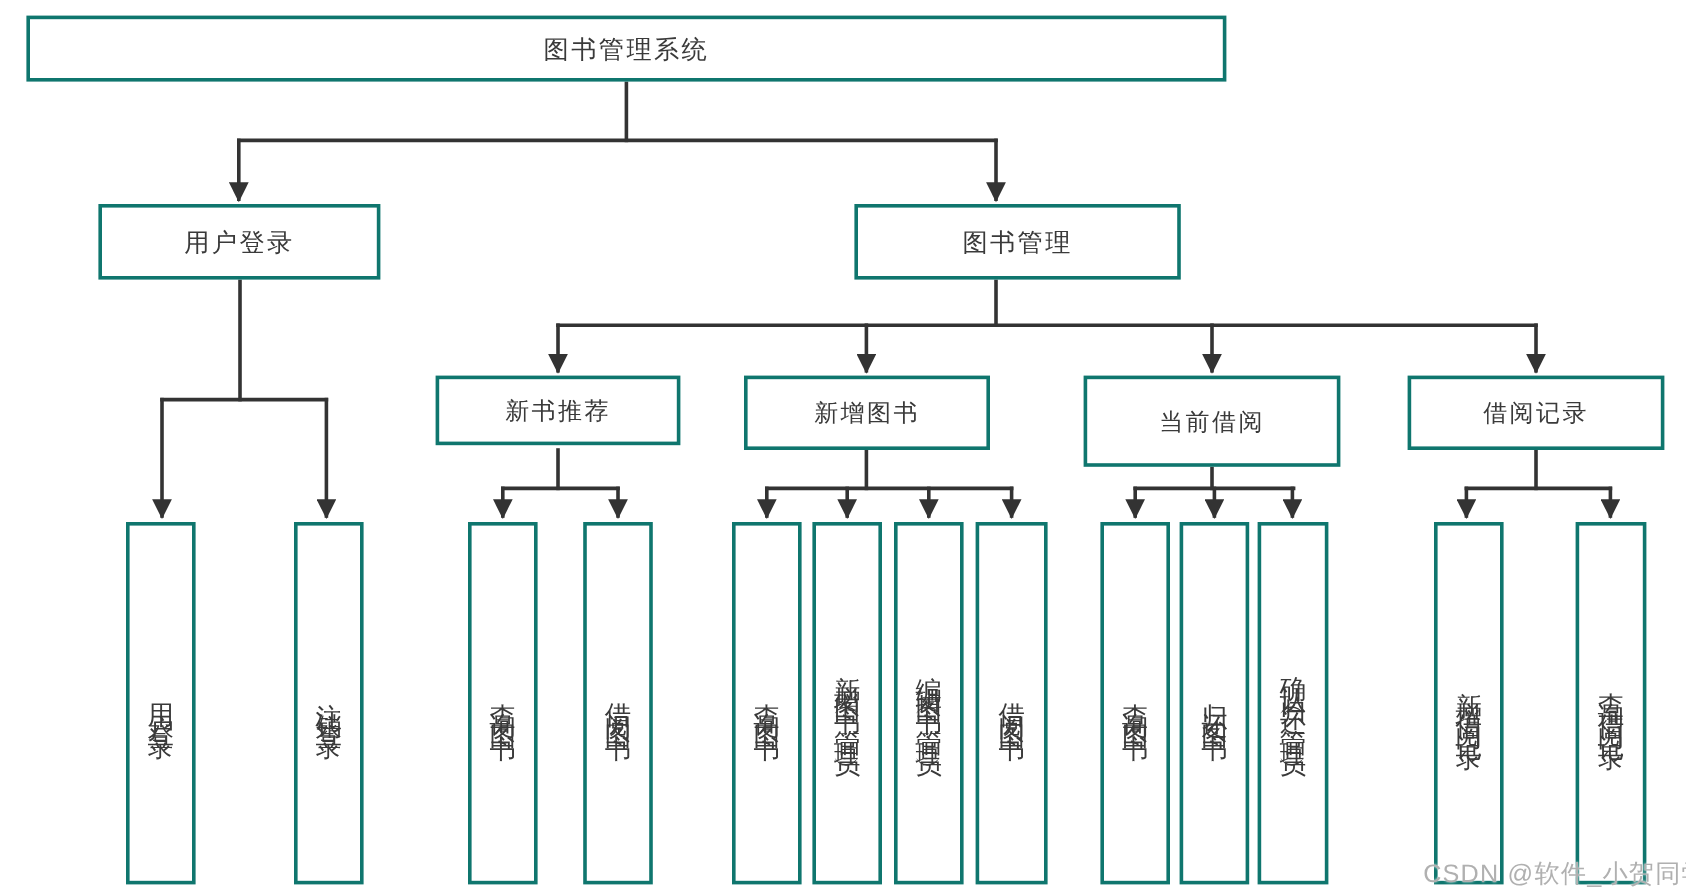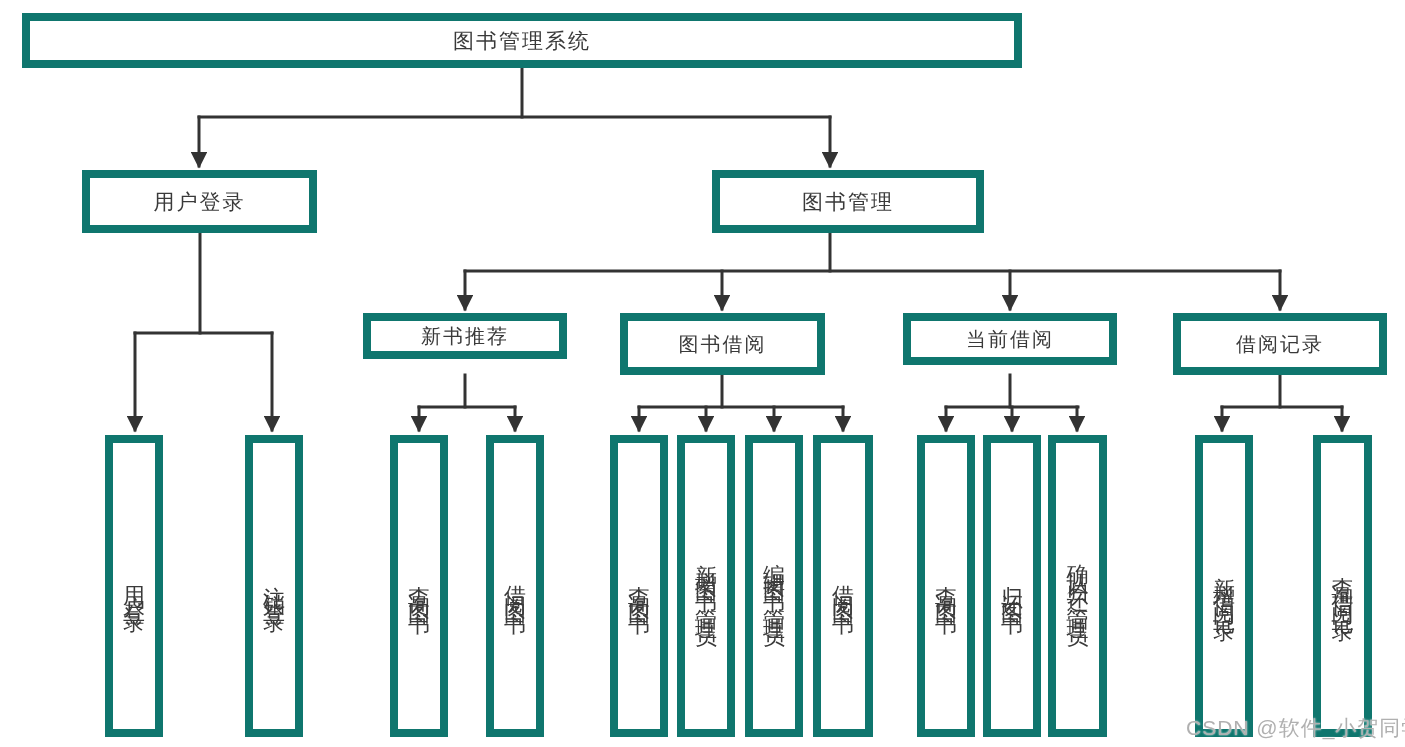--- a/index.html
+++ b/index.html
@@ -17,43 +17,43 @@
   }
   #connector-layer {
     position: absolute;
     left: 0; top: 0;
     width: 1405px; height: 747px;
   }
   .box {
     position: absolute;
     box-sizing: border-box;
     background: #ffffff;
-    border: 8px solid #0f766e;
+    border: 3px solid #0f766e;
     display: flex;
     align-items: center;
     justify-content: center;
     color: #3a3a3a;
     text-align: center;
   }
   .hbox { font-size: 21px; letter-spacing: 2px; }
   .l3box { font-size: 20px; letter-spacing: 2px; }
   .vbox { font-size: 22px; }
   .vbox .vtext {
     writing-mode: vertical-rl;
     text-orientation: mixed;
     letter-spacing: 9px;
     line-height: 1;
   }
   
   #root { left: 22px;  top: 13px;  width: 1000px; height: 55px; }
   #b0   { left: 82px;  top: 170px; width: 235px;  height: 63px; }
   #b1   { left: 712px; top: 170px; width: 272px;  height: 63px; }
-  #g0   { left: 363px; top: 313px; width: 204px;  height: 46px; }
+  #g0   { left: 363px; top: 313px; width: 204px;  height: 58px; }
   #g1   { left: 620px; top: 313px; width: 205px;  height: 62px; }
-  #g2   { left: 903px; top: 313px; width: 214px;  height: 52px; }
+  #g2   { left: 903px; top: 313px; width: 214px;  height: 76px; }
   #g3   { left: 1173px;top: 313px; width: 214px;  height: 62px; }
   .leaf { top: 435px; width: 58px; height: 302px; }
   #L0  { left: 105px;  }
   #L1  { left: 245px;  }
   #L2  { left: 390px;  }
   #L3  { left: 486px;  }
   #L4  { left: 610px;  }
   #L5  { left: 677px;  }
   #L6  { left: 745px;  }
   #L7  { left: 813px;  width: 60px; }
@@ -137,21 +137,21 @@
     <span>用户登录</span>
   </div>
   <div class="box hbox" id="b1">
     <span>图书管理</span>
   </div>
 
   <div class="box l3box" id="g0">
     <span>新书推荐</span>
   </div>
   <div class="box l3box" id="g1">
-    <span>图书借阅</span>
+    <span>新增图书</span>
   </div>
   <div class="box l3box" id="g2">
     <span>当前借阅</span>
   </div>
   <div class="box l3box" id="g3">
     <span>借阅记录</span>
   </div>
 
   <div class="box vbox leaf" id="L0">
     <span class="vtext">用户登录</span>

